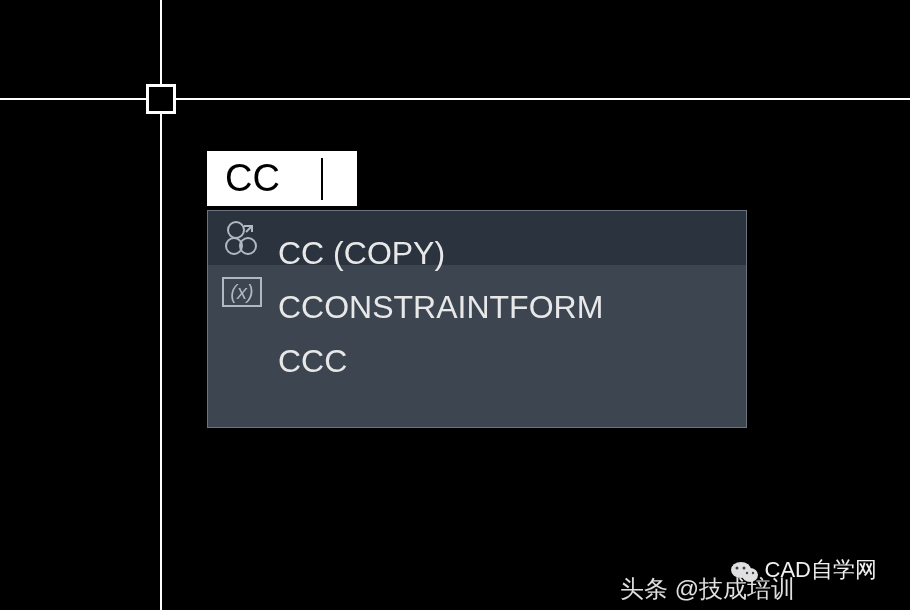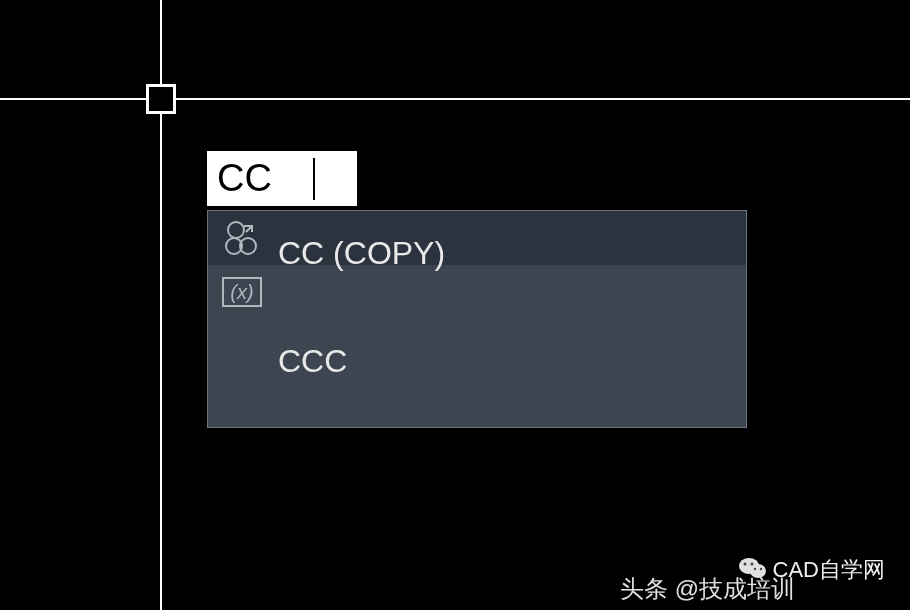--- a/index.html
+++ b/index.html
@@ -42,21 +42,21 @@
     }
     .command-input {
       position: absolute;
       top: 151px;
       left: 207px;
       width: 150px;
       height: 55px;
       background: #ffffff;
       display: flex;
       align-items: center;
-      padding-left: 10px;
+      padding-left: 18px;
       gap: 40px;
     }
     .command-input-text {
       font-size: 38px;
       color: #000000;
       font-weight: 400;
     }
     .text-cursor {
       display: inline-block;
       width: 2px;
@@ -110,23 +110,23 @@
       display: flex;
       align-items: center;
       justify-content: center;
       color: #b0b8c0;
       font-size: 20px;
       font-style: italic;
     }
     .watermark-right {
       position: absolute;
       bottom: 25px;
-      right: 25px;
+      right: 33px;
       display: flex;
-      align-items: flex-start;
+      align-items: flex-end;
       gap: 5px;
     }
     .wechat-icon {
       width: 30px;
       height: 26px;
     }
     .watermark-text {
       color: #f0f0f0;
       font-size: 22px;
       font-weight: 500;
@@ -160,20 +160,21 @@
         <circle cx="12" cy="28" r="8" fill="none" stroke="#b0b8c0" stroke-width="2"></circle>
         <circle cx="26" cy="28" r="8" fill="none" stroke="#b0b8c0" stroke-width="2"></circle>
       </svg>
     </div>
     <span class="item-label">CC (COPY)</span>
   </div>
   <div class="dropdown-item">
     <div class="item-icon">
       <div class="var-icon">(x)</div>
     </div>
+    <span class="item-label">CCONSTRAINTFORM</span>
   </div>
   <div class="dropdown-item">
     <div class="item-icon"></div>
     <span class="item-label">CCC</span>
   </div>
   <div class="dropdown-item">
     <div class="item-icon"></div>
   </div>
 </div>
 

